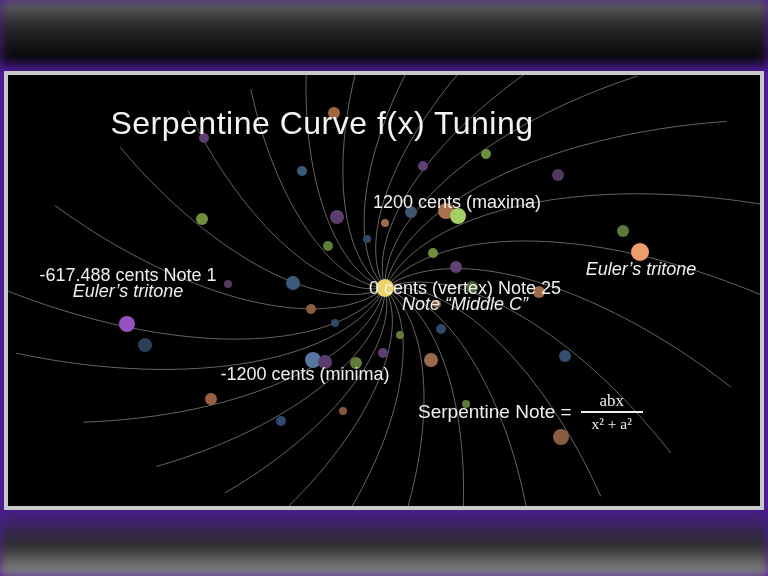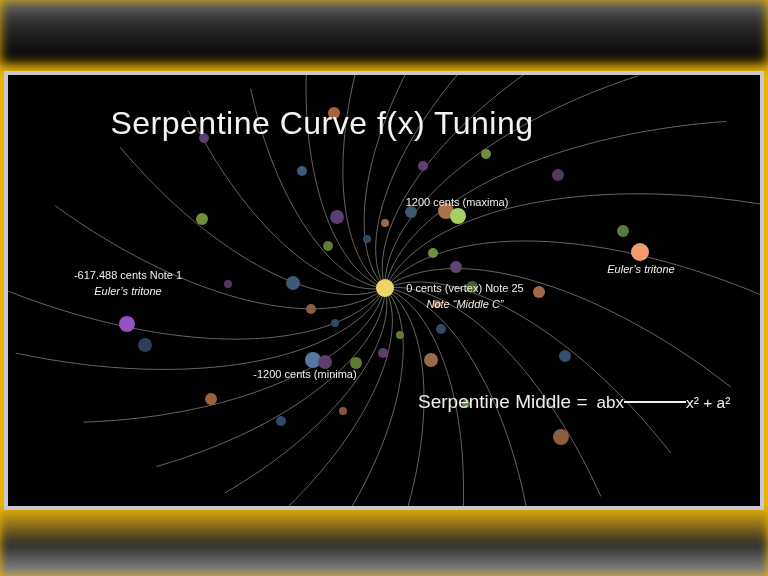--- a/index.html
+++ b/index.html
@@ -1,40 +1,40 @@
 <!DOCTYPE html>
 <html><head>
 <meta charset="utf-8">
 <style>
   html,body{margin:0;padding:0;background:#000;width:768px;height:576px;overflow:hidden;
     font-family:"Liberation Sans","DejaVu Sans",sans-serif;}
-  .stage{position:relative;width:768px;height:576px;background:#eab308;overflow:hidden;}
+  .stage{position:relative;width:768px;height:576px;background:#4c1d95;overflow:hidden;}
   
   .bg-top{position:absolute;left:0;top:0;width:768px;height:64px;
     background:linear-gradient(to bottom,#6a6a6a 0%,#2a2a2a 38%,#000 100%);filter:blur(6px);}
   .bg-bottom{position:absolute;left:0;bottom:0;width:768px;height:70px;
     background:linear-gradient(to bottom,rgba(0,0,0,0) 0%,#2c2c2c 55%,#919191 100%);filter:blur(5px);}
   
   .panel{position:absolute;left:4px;top:71px;width:752px;height:431px;
     border:4px solid #c9c9c9;background:#000;overflow:hidden;}
   .panel svg{position:absolute;left:0;top:0;}
   .lbl{position:absolute;color:#f1efeb;text-align:center;transform:translateX(-50%);
-    white-space:nowrap;line-height:16px;font-size:11px;}
+    white-space:nowrap;line-height:16px;font-size:18px;}
   .title{position:absolute;left:314px;top:30px;transform:translateX(-50%);
     color:#f5f3ef;font-size:32px;font-weight:400;letter-spacing:.5px;white-space:nowrap;}
   .italic{font-style:italic;}
   .lbl-maxima{left:449px;top:119px;}
   .lbl-vertex{left:457px;top:205px;}
   .lbl-minima{left:297px;top:291px;}
   .lbl-left{left:120px;top:192px;}
   .lbl-right{left:633px;top:186px;}
   .formula{position:absolute;left:410px;top:316px;display:flex;align-items:center;
     color:#f1efeb;gap:9px;}
   .formula .lhs{font-size:19px;white-space:nowrap;}
-  .frac{display:inline-flex;flex-direction:row;align-items:center;}
+  .frac{display:inline-flex;flex-direction:column;align-items:center;font-family:Liberation Serif, serif;}
   .frac .num{font-size:17px;line-height:19px;}
   .frac .bar{display:block;width:62px;height:2px;background:#f1efeb;margin:1px 0 2px 0;}
   .frac .den{font-size:15.5px;line-height:17px;text-align:right;}
 </style>
 </head>
 <body>
 
 <div class="stage">
   <div class="bg-top"></div>
   <div class="bg-bottom"></div>
@@ -124,21 +124,21 @@
     <div class="lbl lbl-left">
       <div>-617.488 cents Note 1</div>
       <div class="italic">Euler’s tritone</div>
     </div>
 
     <div class="lbl lbl-right">
       <div class="italic">Euler’s tritone</div>
     </div>
 
     <div class="formula">
-      <span class="lhs">Serpentine Middle =</span>
+      <span class="lhs">Serpentine Note =</span>
       <span class="frac">
         <span class="num">abx</span>
         <span class="bar"></span>
         <span class="den">x² + a²</span>
       </span>
     </div>
   </div>
 </div>
 
 </body></html>

